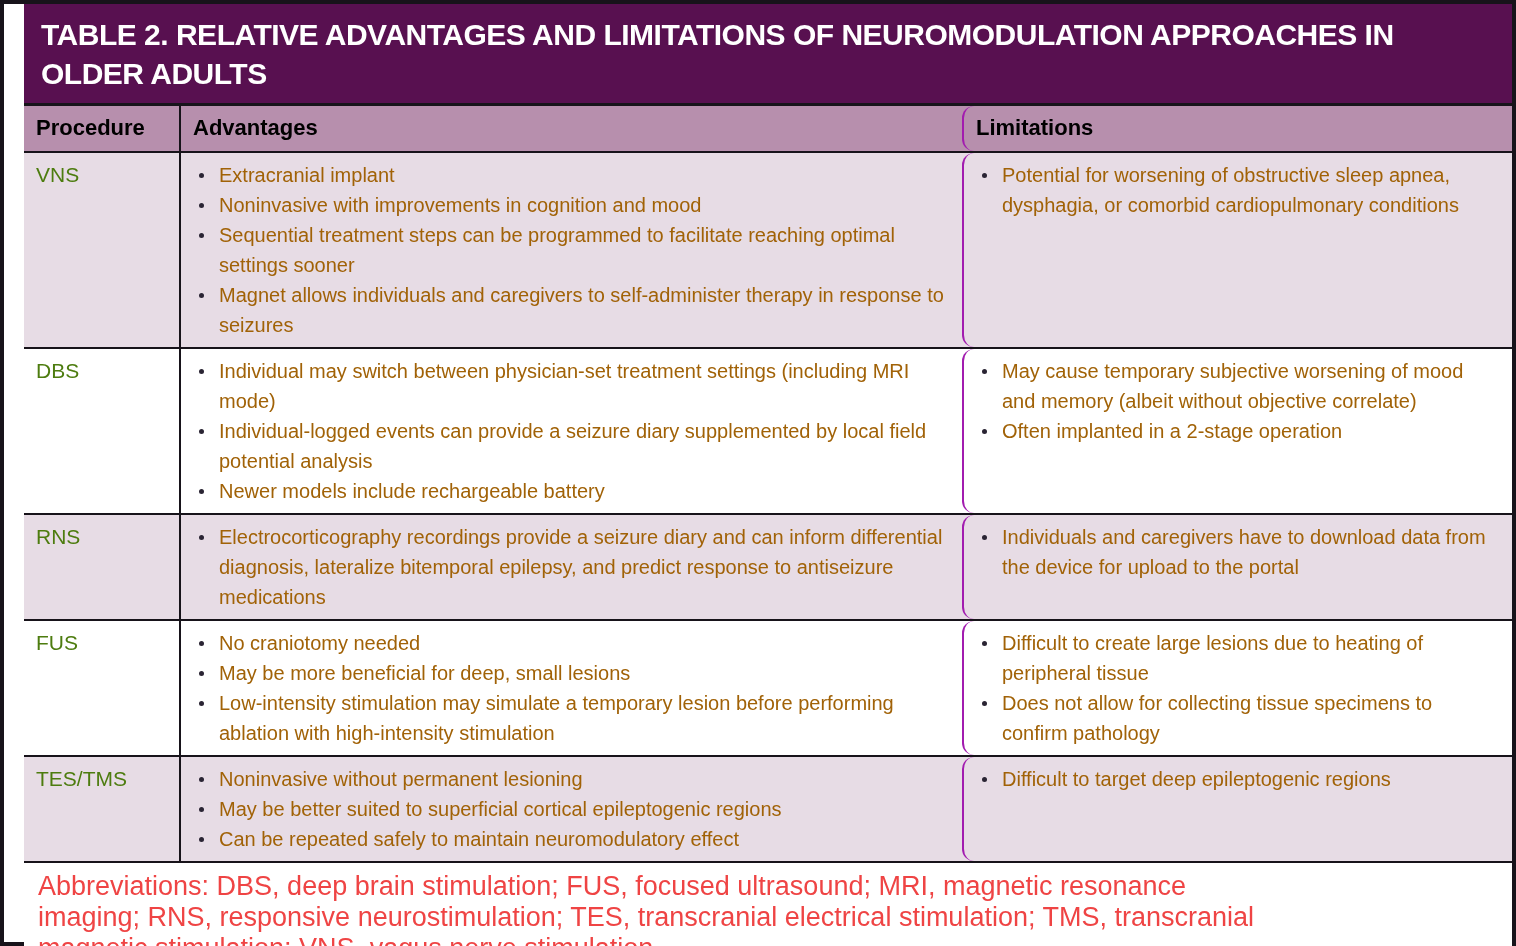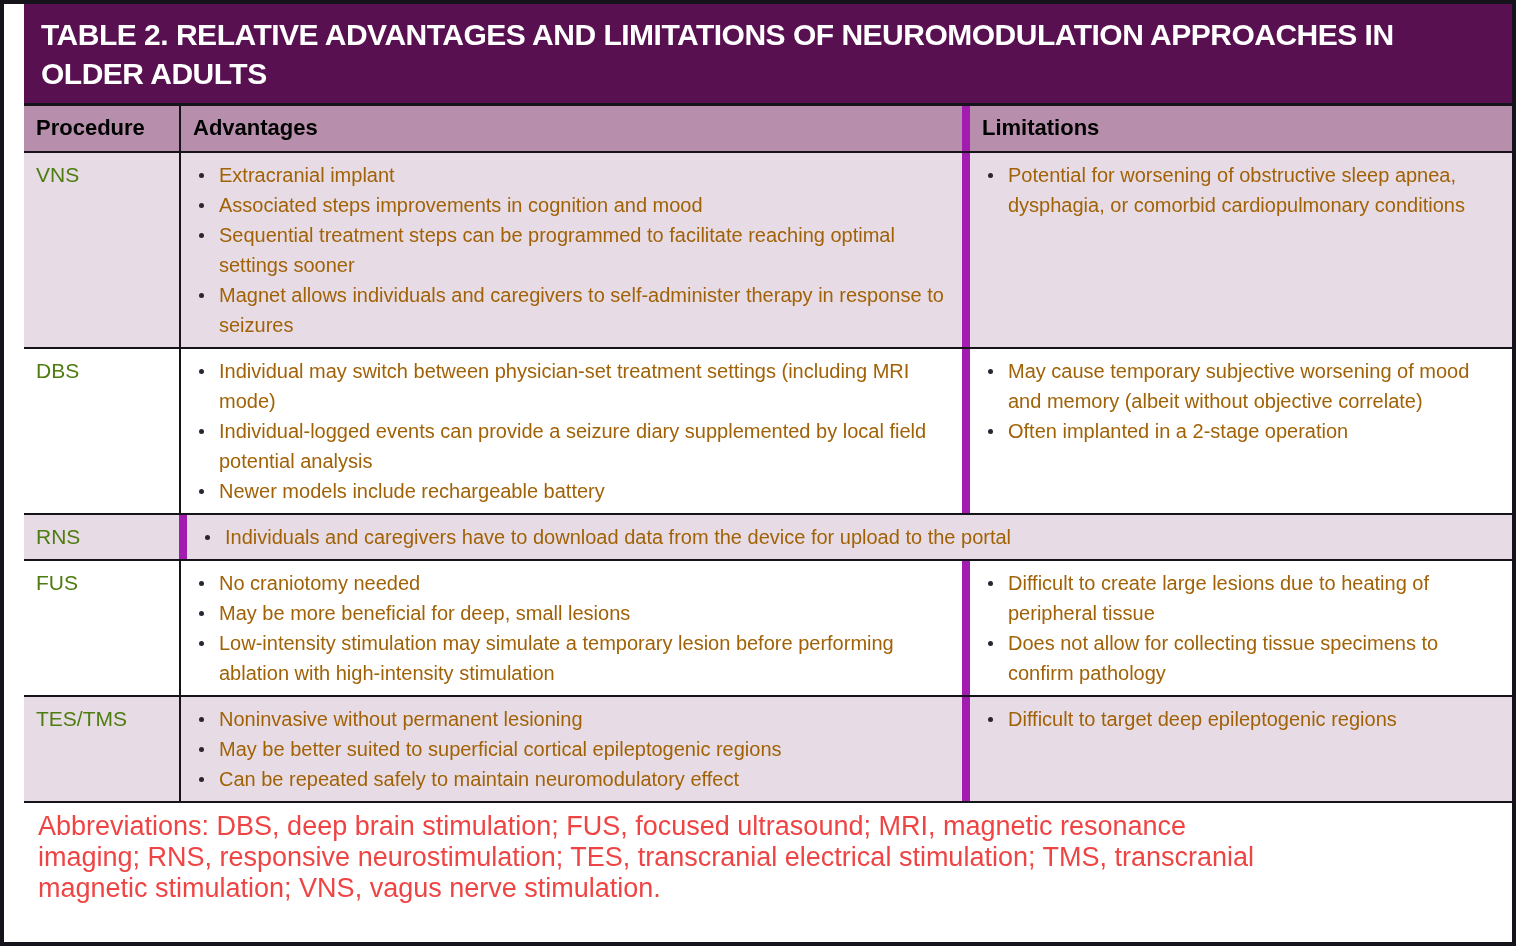--- a/index.html
+++ b/index.html
@@ -16,21 +16,21 @@
   .header-row { display:flex; background:#b78fad; height:45px; flex:0 0 auto; }
   .header-cell { font-weight:bold; font-size:22px; color:#000000; padding:9px 12px; }
 
   .row { display:flex; border-top:2px solid #17131a; flex:0 0 auto; }
   .body-rows .row:nth-child(odd) { background:#e7dce5; }
   .body-rows .row:nth-child(even){ background:#ffffff; }
 
   .cell { padding:7px 12px; }
   .col-proc { width:155px; flex:0 0 auto; }
   .col-adv  { width:783px; flex:0 0 auto; border-left:2px solid #17131a; }
-  .col-lim  { flex:1 1 auto; border-left:8px solid #a21caf; }
+  .col-lim  { flex:1 1 auto; border-left:2px solid #a21caf;border-radius:12px; }
 
   .proc-label { font-size:21px; color:#4d7c0f; line-height:30px; }
 
   .list-cell ul { list-style:none; }
   .list-cell li { position:relative; padding-left:26px; font-size:20px; line-height:30px;
                   color:#a16207; }
   .list-cell li::before { content:""; position:absolute; left:6px; top:13px; width:5px;
                           height:5px; border-radius:50%; background:#2a2433; }
   .col-lim.list-cell { padding-right:26px; }
 
@@ -54,21 +54,21 @@
     <div class="header-cell col-adv">Advantages</div>
     <div class="header-cell col-lim">Limitations</div>
   </div>
 
   <div class="body-rows">
       <div class="row">
         <div class="cell col-proc proc-label">VNS</div>
         <div class="cell list-cell col-adv">
           <ul>
             <li>Extracranial implant</li>
-            <li>Associated steps improvements in cognition and mood</li>
+            <li>Noninvasive with improvements in cognition and mood</li>
             <li>Sequential treatment steps can be programmed to facilitate reaching optimal settings sooner</li>
             <li>Magnet allows individuals and caregivers to self-administer therapy in response to seizures</li>
           </ul>
         </div>
         <div class="cell list-cell col-lim">
           <ul>
             <li>Potential for worsening of obstructive sleep apnea, dysphagia, or comorbid cardiopulmonary conditions</li>
           </ul>
         </div>
       </div>
@@ -83,20 +83,25 @@
         </div>
         <div class="cell list-cell col-lim">
           <ul>
             <li>May cause temporary subjective worsening of mood and memory (albeit without objective correlate)</li>
             <li>Often implanted in a 2-stage operation</li>
           </ul>
         </div>
       </div>
       <div class="row">
         <div class="cell col-proc proc-label">RNS</div>
+        <div class="cell list-cell col-adv">
+          <ul>
+            <li>Electrocorticography recordings provide a seizure diary and can inform differential diagnosis, lateralize bitemporal epilepsy, and predict response to antiseizure medications</li>
+          </ul>
+        </div>
         <div class="cell list-cell col-lim">
           <ul>
             <li>Individuals and caregivers have to download data from the device for upload to the portal</li>
           </ul>
         </div>
       </div>
       <div class="row">
         <div class="cell col-proc proc-label">FUS</div>
         <div class="cell list-cell col-adv">
           <ul>

